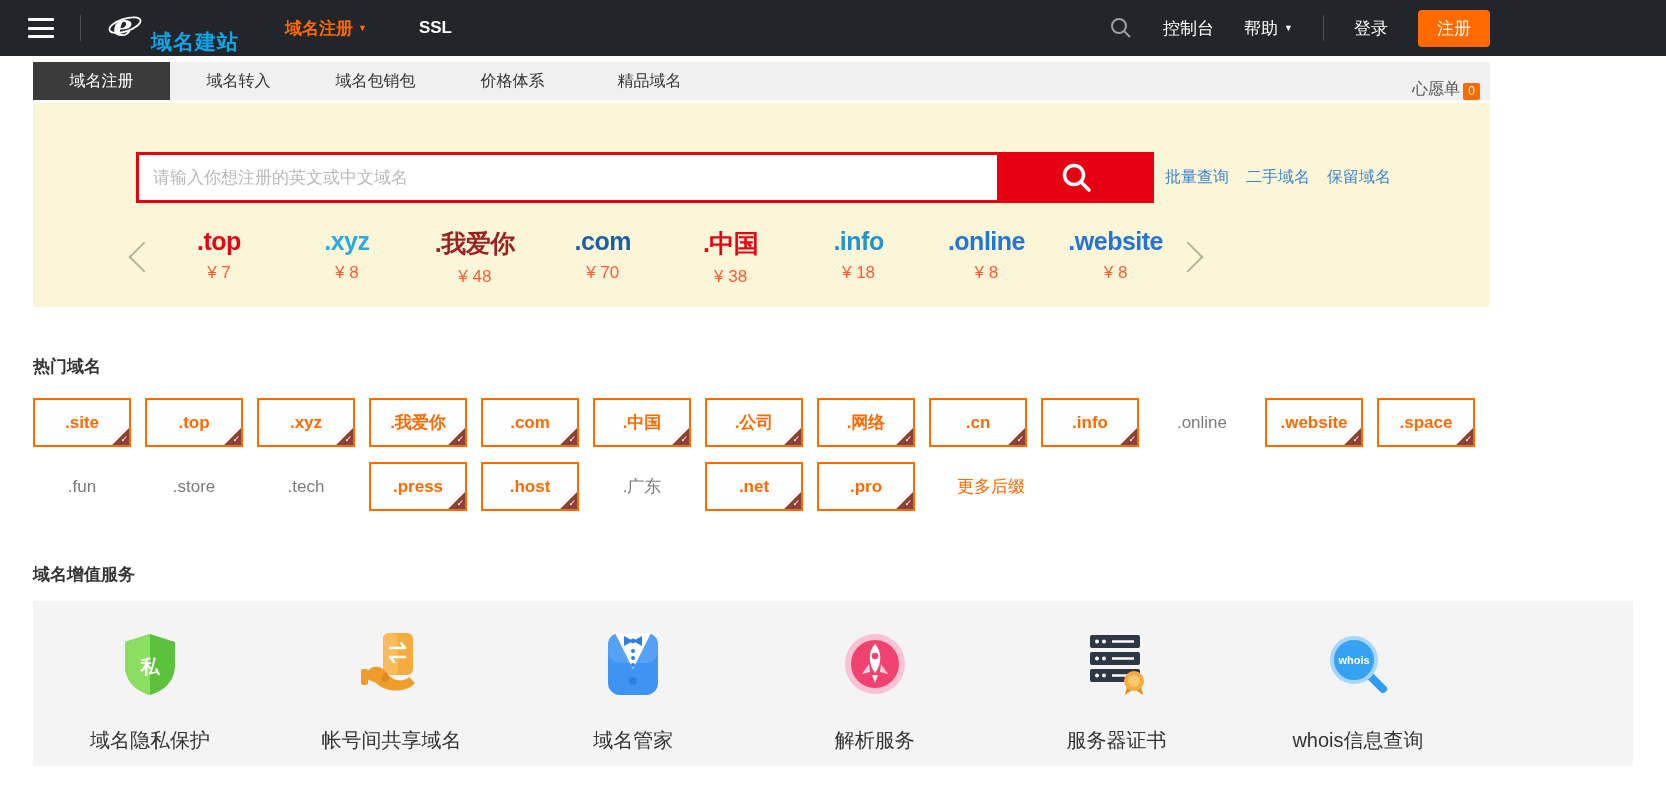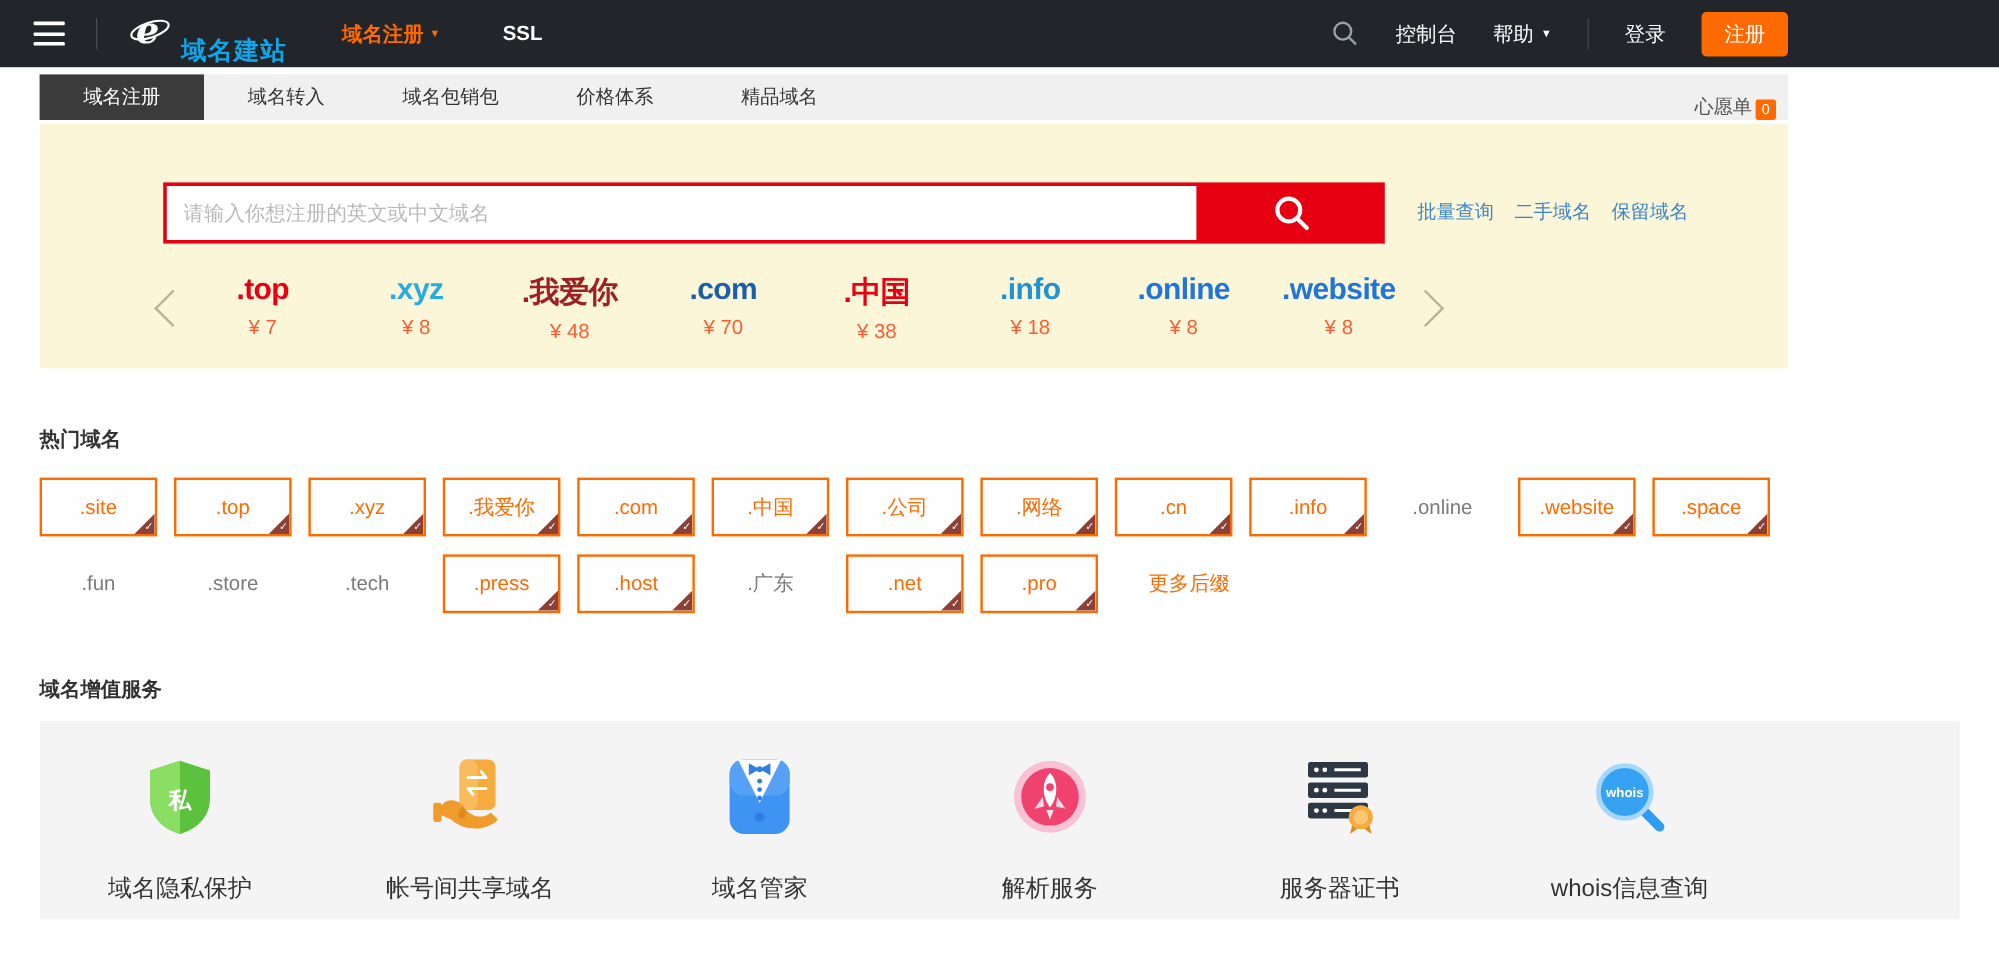--- a/index.html
+++ b/index.html
@@ -53,21 +53,21 @@
   .search-box{ display:flex; }
   .search-input{
     width:864px; height:51px; border:3px solid #e60012; outline:none;
     font-size:17px; padding:0 14px; color:#333; background:#fff;
   }
   .search-input::placeholder{ color:#b9b9b9; }
   .search-btn{
     width:154px; height:51px; background:#e60012; border:none; cursor:pointer;
     display:flex; align-items:center; justify-content:center;
   }
-  .quick-links{ display:flex; gap:17px; margin-left:16px; }
+  .quick-links{ display:flex; gap:17px; }
   .quick-links a{ color:#3e86ca; font-size:16px; }
 
   
   .carousel{ display:flex; align-items:center; margin-top:24px; padding-left:100px; }
   .chev{ width:22px; height:22px; border:solid #b9b29c; cursor:pointer; background:none; padding:0; }
   .chev-left{ border-width:0 0 2px 2px; transform:rotate(45deg); }
   .chev-right{ border-width:0 0 2px 2px; transform:rotate(-135deg); margin-left:14px; }
   .citems{ display:flex; width:990px; margin-left:18px; justify-content:space-between; }
   .citem{ min-width:92px; text-align:center; cursor:pointer; }
   .ctld{ font-size:25px; font-weight:bold; letter-spacing:-0.5px; }
@@ -77,21 +77,21 @@
   .section-heading{ margin:48px 0 0 33px; font-size:17px; color:#333; }
   .domain-grid{ margin:20px 0 0 33px; }
   .drow{ display:flex; gap:14px; align-items:center; }
   .drow + .drow{ margin-top:15px; }
   .dbtn{
     position:relative; width:98px; height:49px; background:#fefefe;
     display:flex; align-items:center; justify-content:center;
     font-size:17px; cursor:pointer; border:none;
     font-family:"Liberation Sans","DejaVu Sans",sans-serif;
   }
-  .dbtn.orange{ border:2px solid #ff6a00; color:#ff6a00; font-weight:normal; }
+  .dbtn.orange{ border:2px solid #ff6a00; color:#ff6a00; font-weight:bold; }
   .dbtn.gray{ color:#7a7a7a; background:#fff; }
   .corner{
     position:absolute; right:0; bottom:0; width:17px; height:17px;
     background:#8c4136; clip-path:polygon(100% 0,100% 100%,0 100%);
   }
   .corner .ck{
     position:absolute; right:1px; bottom:1px; font-size:9px; line-height:9px;
     color:#fff; font-style:normal;
   }
   .more-link{ font-size:17px; color:#ff6a00; margin-left:28px; }

